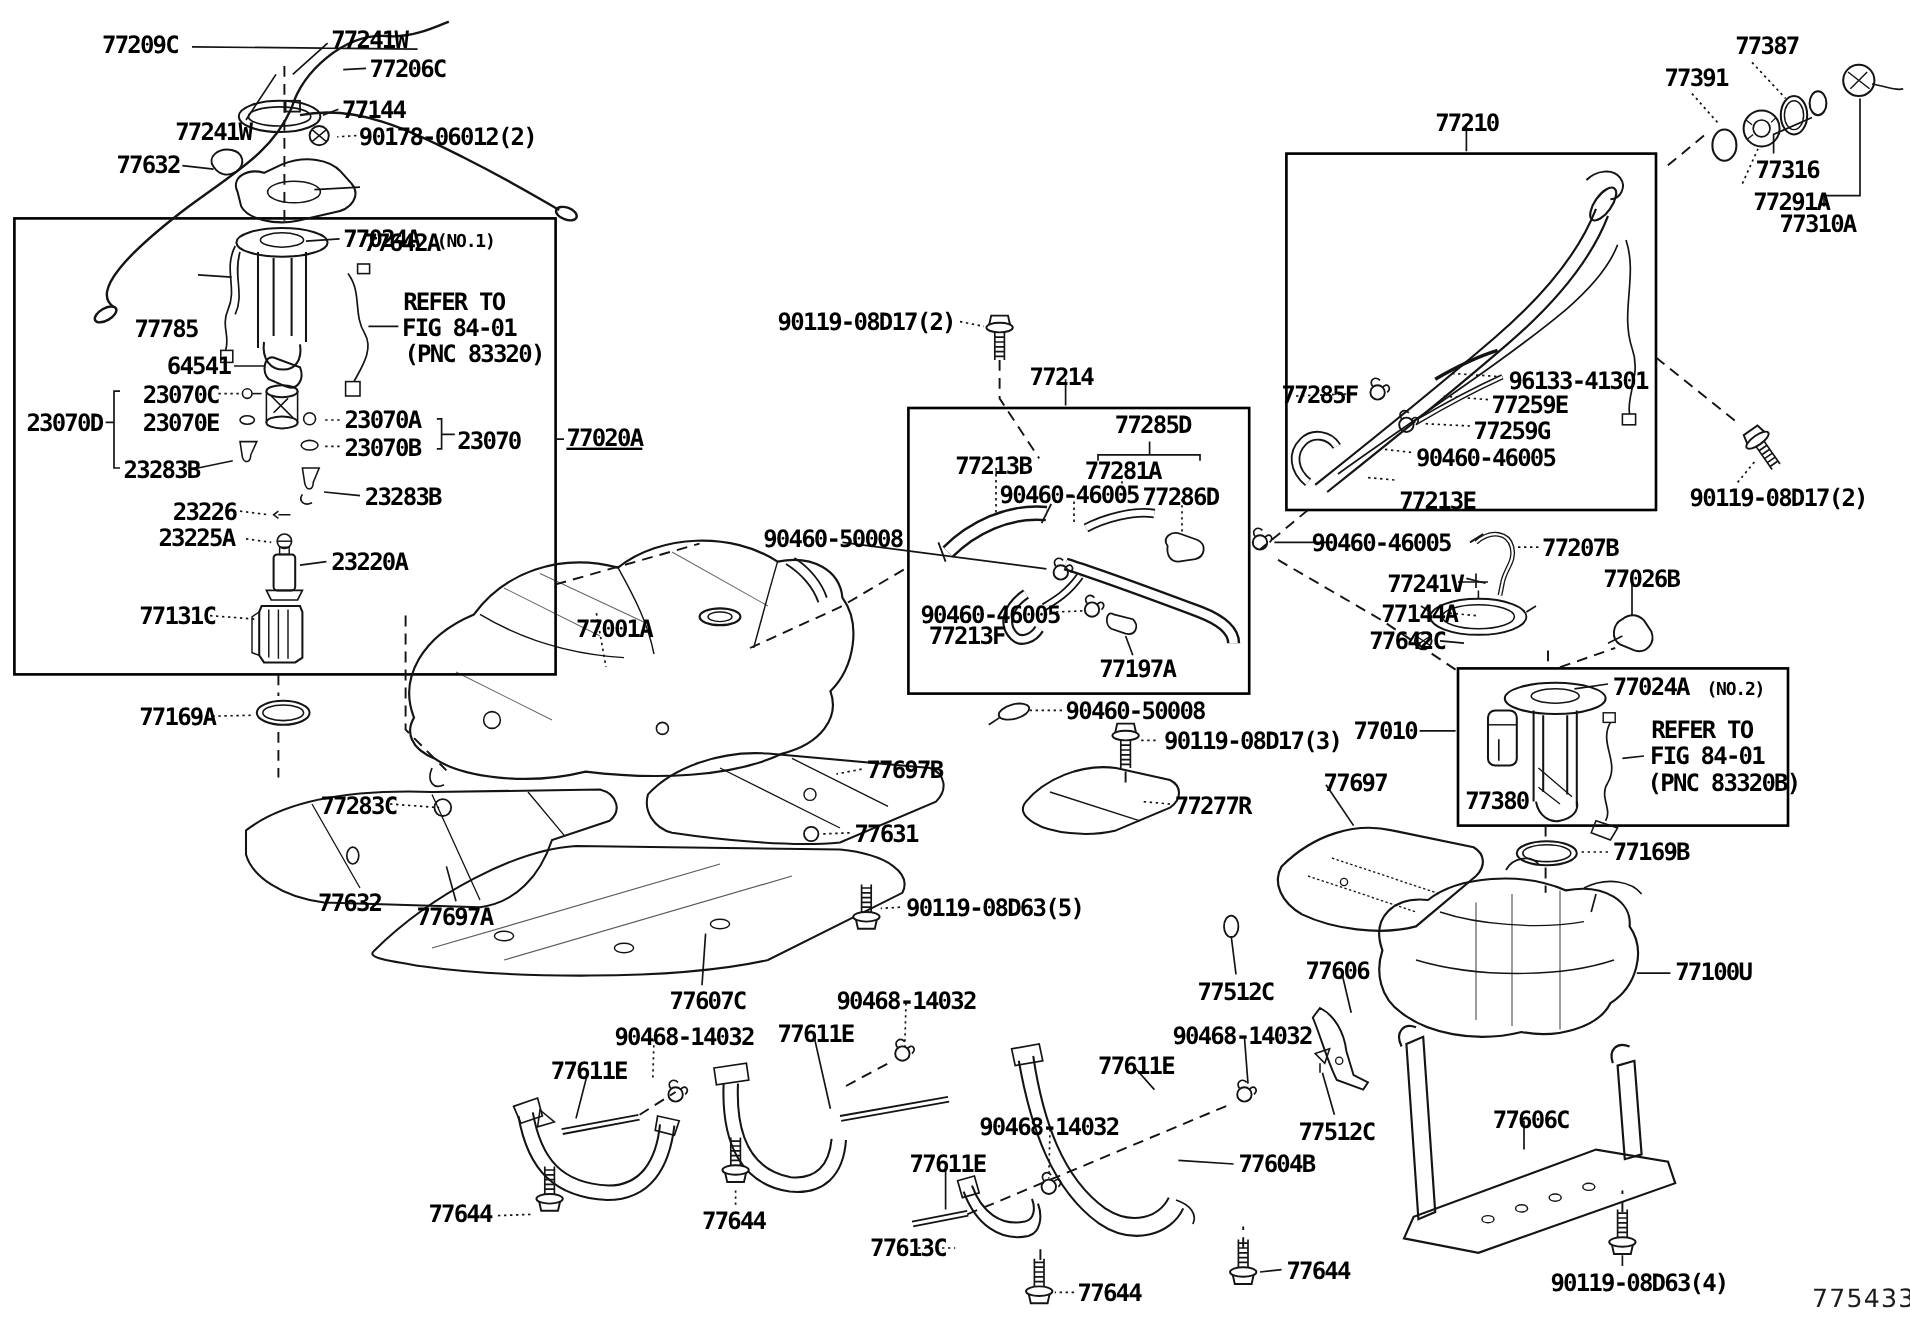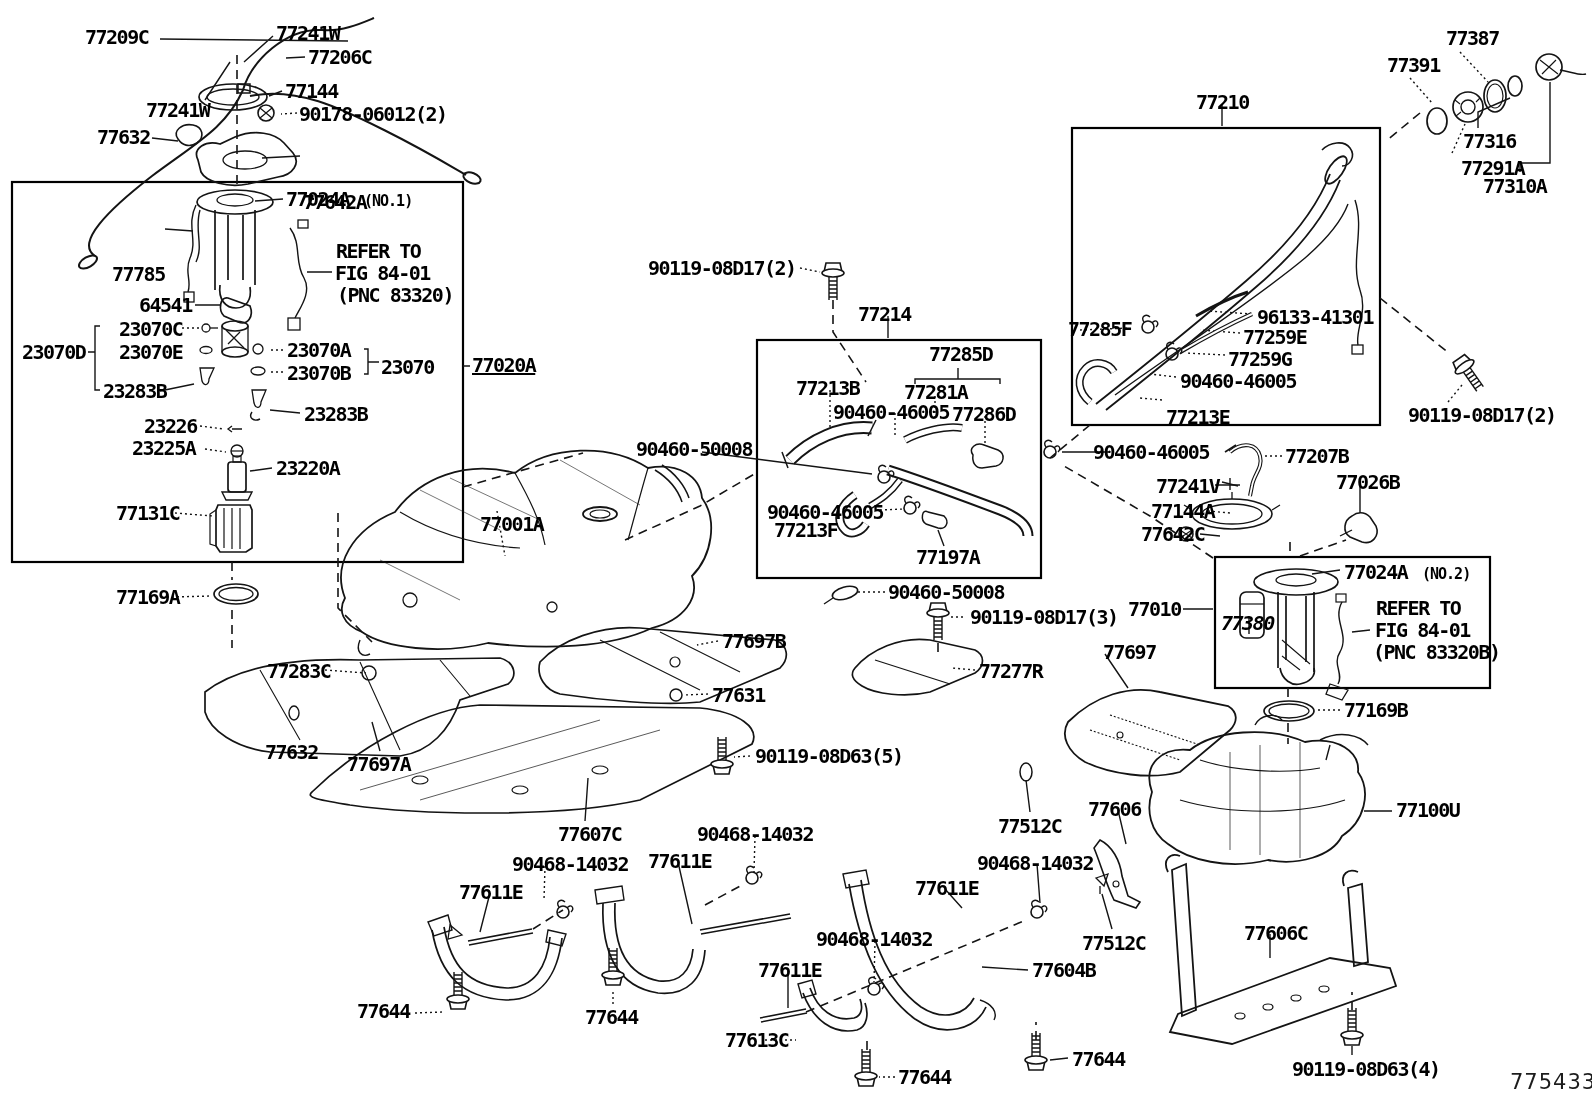--- a/index.html
+++ b/index.html
@@ -348,21 +348,21 @@
     <div class="lbl" style="left: 1156px; top: 475px;">77241V</div>
     <div class="lbl" style="left: 1336px; top: 471px;">77026B</div>
     <div class="lbl" style="left: 1151px; top: 500px;">77144A</div>
     <div class="lbl" style="left: 1141px; top: 523px;">77642C</div>
     <div class="lbl" style="left: 1128px; top: 598px;">77010</div>
     <div class="lbl" style="left: 1344px; top: 561px;">77024A</div>
     <div class="lbl sm" style="left: 1422px; top: 565px;">(NO.2)</div>
     <div class="lbl" style="left: 1376px; top: 597px;">REFER TO</div>
     <div class="lbl" style="left: 1375px; top: 619px;">FIG 84-01</div>
     <div class="lbl" style="left: 1373px; top: 641px;">(PNC 83320B)</div>
-    <div class="lbl" style="left: 1221px; top: 612px; font-style: italic;">77380</div>
+    <div class="lbl" style="left: 1221px; top: 656px;">77380</div>
     <div class="lbl" style="left: 1344px; top: 699px;">77169B</div>
     <div class="lbl" style="left: 1083px; top: 641px; margin-left: 20px;">77697</div>
     <div class="lbl" style="left: 267px; top: 660px;">77283C</div>
     <div class="lbl" style="left: 722px; top: 630px;">77697B</div>
     <div class="lbl" style="left: 712px; top: 684px;">77631</div>
     <div class="lbl" style="left: 265px; top: 741px;">77632</div>
     <div class="lbl" style="left: 347px; top: 753px;">77697A</div>
     <div class="lbl" style="left: 755px; top: 745px;">90119-08D63(5)</div>
     <div class="lbl" style="left: 558px; top: 823px;">77607C</div>
     <div class="lbl" style="left: 512px; top: 853px;">90468-14032</div>

